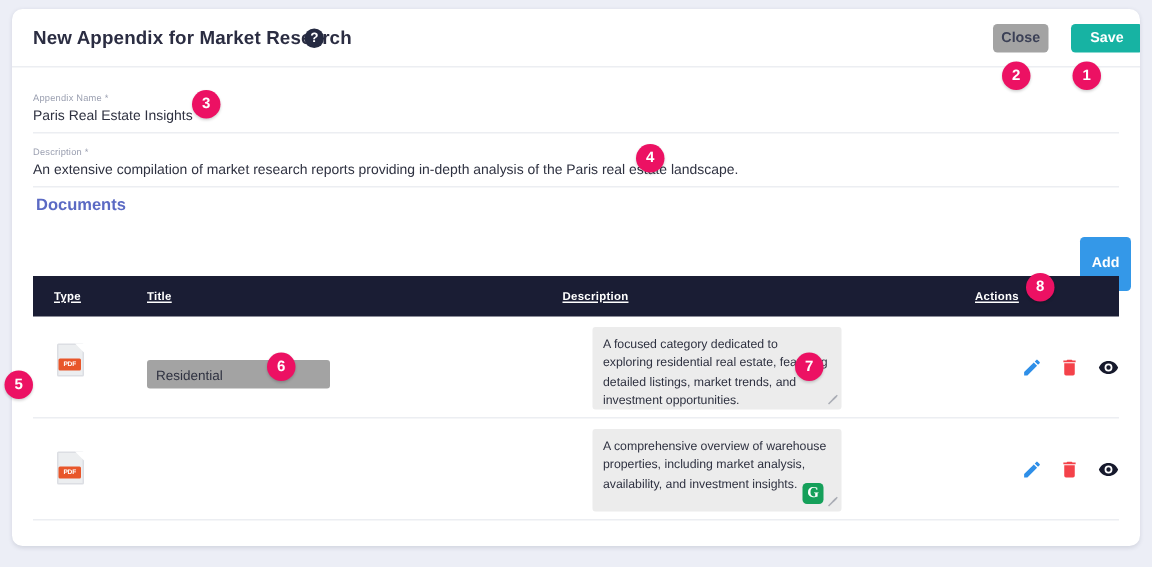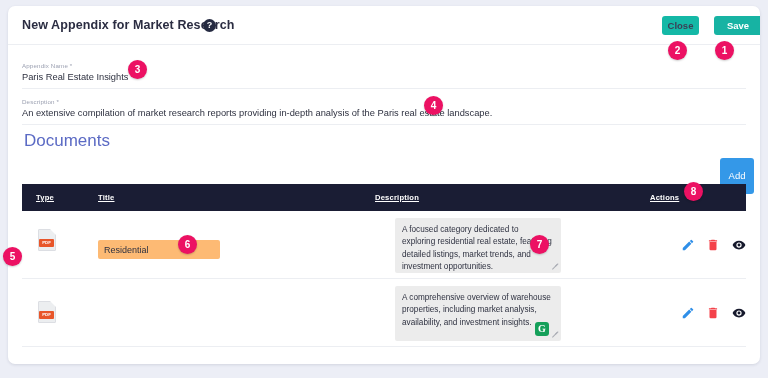--- a/index.html
+++ b/index.html
@@ -66,21 +66,21 @@
     font-size: 9.5px;
     font-family: "Liberation Sans", sans-serif;
     font-weight: 600;
     cursor: pointer;
     padding: 0;
     line-height: 19px;
     text-align: center;
   }
   .btn-close {
     left: 654px; width: 37px;
-    background: #14b8a6;
+    background: #a3a3a3;
     color: #3b4056;
   }
   .btn-save {
     left: 706px; width: 48px;
     background: #17b3a3;
     color: #ffffff;
   }
 
   
   .field { position: absolute; left: 14px; }
@@ -105,35 +105,35 @@
 
   #field-name  { top: 56px; width: 724px; }
   #field-desc  { top: 92px; width: 724px; }
   #field-name .field-underline  { top: 26px; width: 724px; }
   #field-desc .field-underline  { top: 26px; width: 724px; }
 
   
   .section-title {
     position: absolute;
     left: 16px; top: 125px;
-    font-size: 17px;
+    font-size: 11px;
     color: #5b6ac4;
-    font-weight: 400;
+    font-weight: 700;
   }
 
   .btn-add {
     position: absolute;
     left: 712px; top: 152px;
     width: 34px; height: 36px;
     background: #3498e8;
     color: #ffffff;
     border: none; border-radius: 3px;
     font-size: 9.5px;
     font-family: "Liberation Sans", sans-serif;
-    font-weight: 400;
+    font-weight: 700;
     cursor: pointer;
     line-height: 20px;
     text-align: center;
     padding: 0;
   }
 
   
   .table {
     position: absolute;
     left: 14px; top: 178px;
@@ -200,21 +200,21 @@
     line-height: 8px;
     text-align: center;
     letter-spacing: -.1px;
   }
 
   
   .title-input {
     position: absolute;
     left: 76px;
     width: 122px; height: 19px;
-    background: #fdba74;
+    background: #a3a3a3;
     border: none;
     border-radius: 2px;
     font-family: "Liberation Sans", sans-serif;
     font-size: 9px;
     color: #2e3140;
     padding: 0 6px;
     outline: none;
   }
 
   

